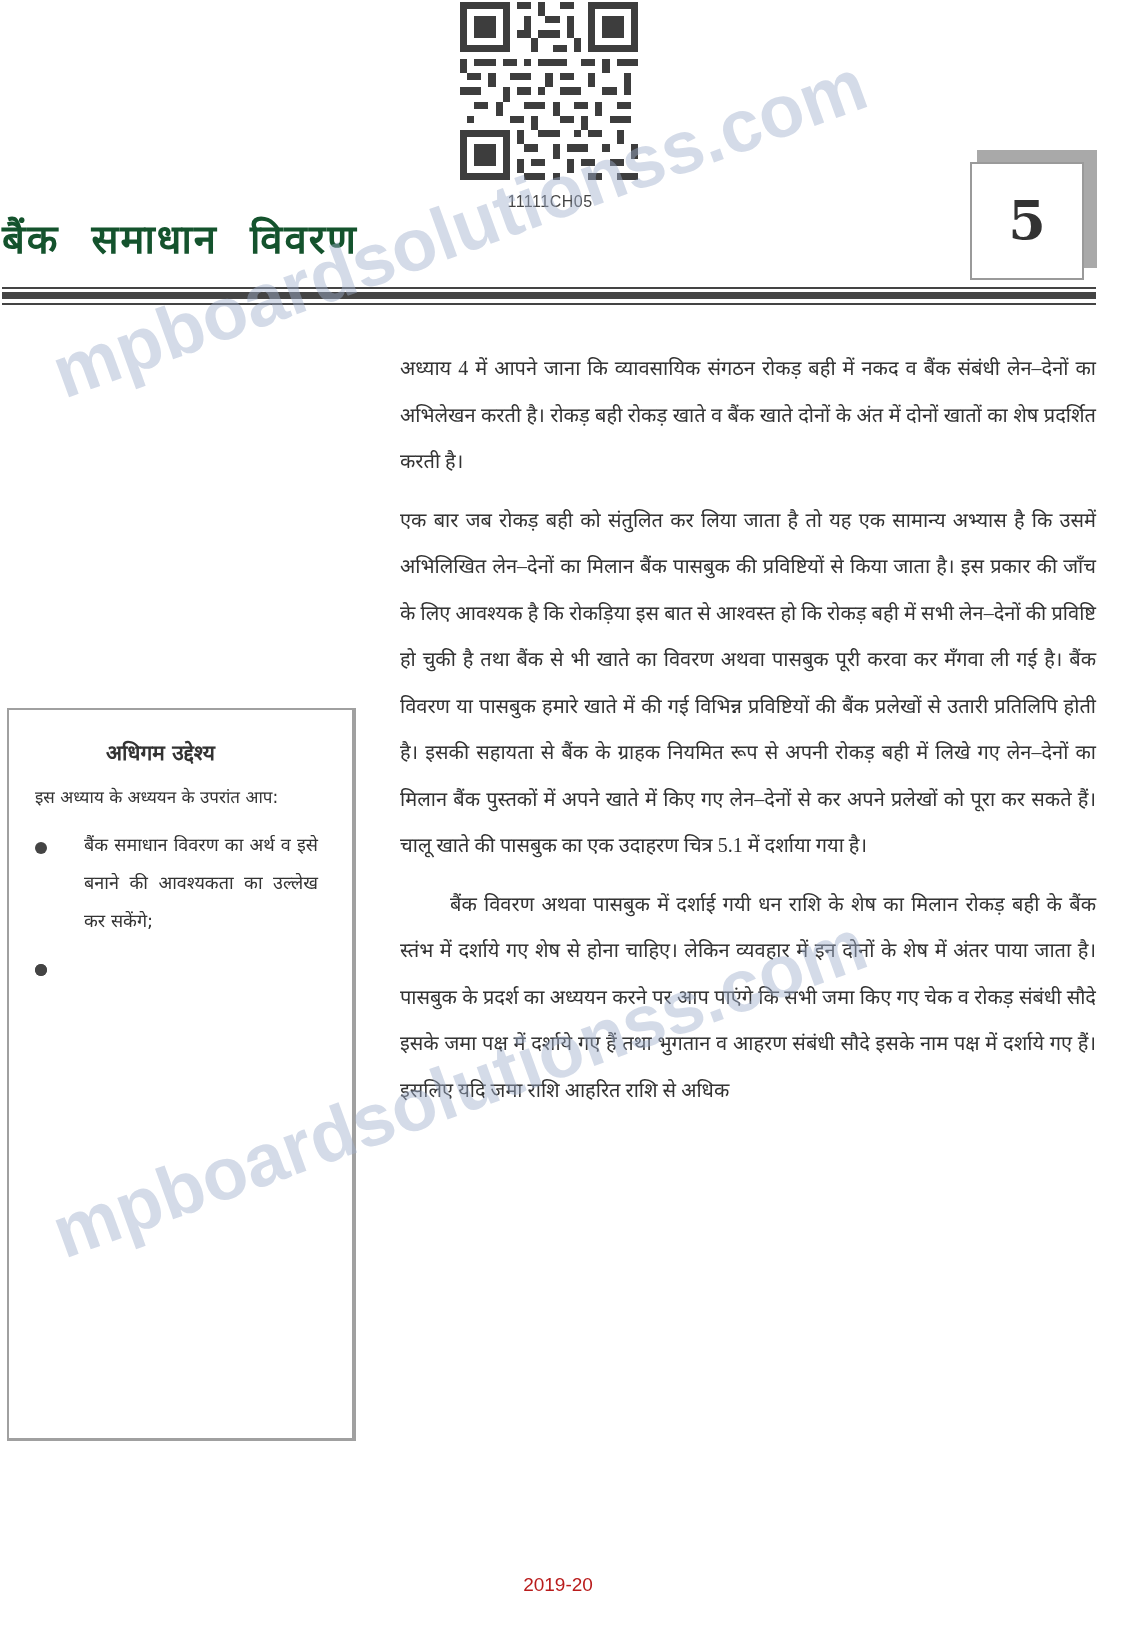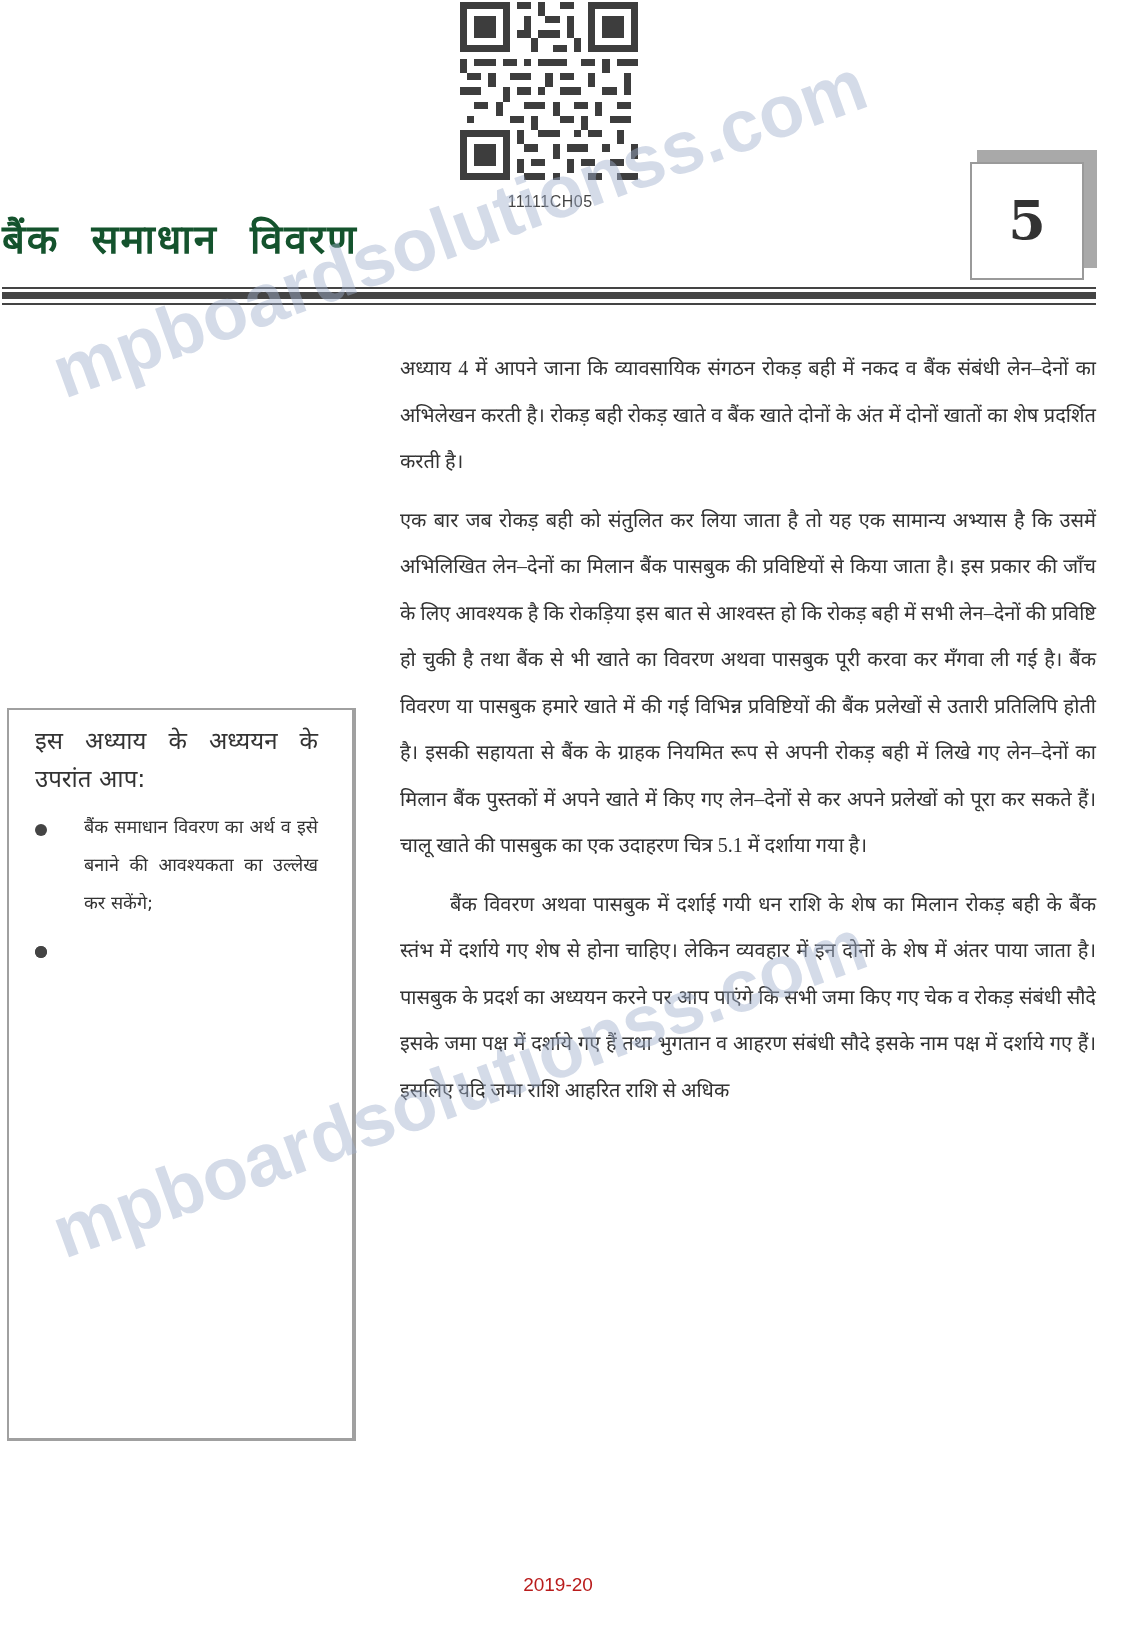--- a/index.html
+++ b/index.html
@@ -47,21 +47,21 @@
   .objectives {
     position: absolute; left: 7px; top: 708px; width: 349px; height: 733px;
     border: 2px solid #a0a0a0; border-right-width: 4px; border-bottom-width: 3px;
     box-sizing: border-box; background: #fff;
   }
   .obj-heading {
     margin-top: 28px; text-align: center; font-family: "DejaVu Sans", sans-serif;
     font-weight: bold; font-size: 21px; color: #333; padding-right: 40px;
   }
   .obj-intro {
-    margin: 12px 34px 0 26px; font-family: "DejaVu Sans", sans-serif; font-size: 24px;
+    margin: 12px 34px 0 26px; font-family: "DejaVu Sans", sans-serif; font-size: 17px;
     line-height: 38px; text-align: justify; color: #333;
   }
   .obj-list { list-style: none; margin: 10px 0 0 0; padding: 0; }
   .obj-item { position: relative; padding-left: 75px; padding-right: 34px; margin-bottom: 8px; }
   .obj-bullet {
     position: absolute; left: 26px; top: 16px; width: 12px; height: 12px;
     border-radius: 50%; background: #444;
   }
   .obj-text {
     font-family: "DejaVu Sans", sans-serif; font-size: 18px; line-height: 38px;
@@ -167,20 +167,21 @@
 <div class="chapter-box-shadow"></div>
 <div class="chapter-box">
   <span class="chapter-number">5</span>
 </div>
 
 <div class="rule r1"></div>
 <div class="rule r2"></div>
 <div class="rule r3"></div>
 
 <aside class="objectives">
+  <div class="obj-heading">अधिगम उद्देश्य</div>
   <div class="obj-intro">इस अध्याय के अध्ययन के उपरांत आप:</div>
   <ul class="obj-list">
     <li class="obj-item last-line-left">
       <span class="obj-bullet"></span>
       <span class="obj-text">बैंक समाधान विवरण का अर्थ व इसे बनाने की आवश्यकता का उल्लेख कर सकेंगे;</span>
     </li>
     <li class="obj-item last-line-left">
       <span class="obj-bullet"></span>
     </li>
     <li class="obj-item last-line-left">

